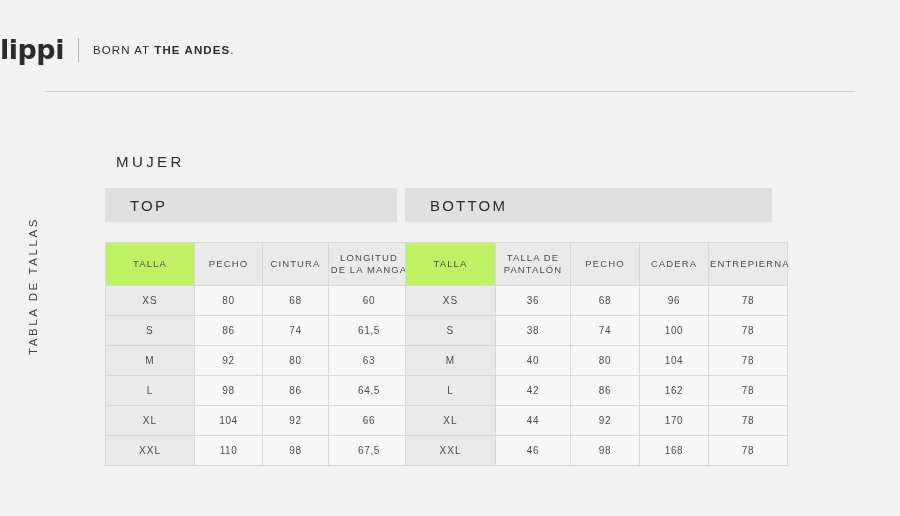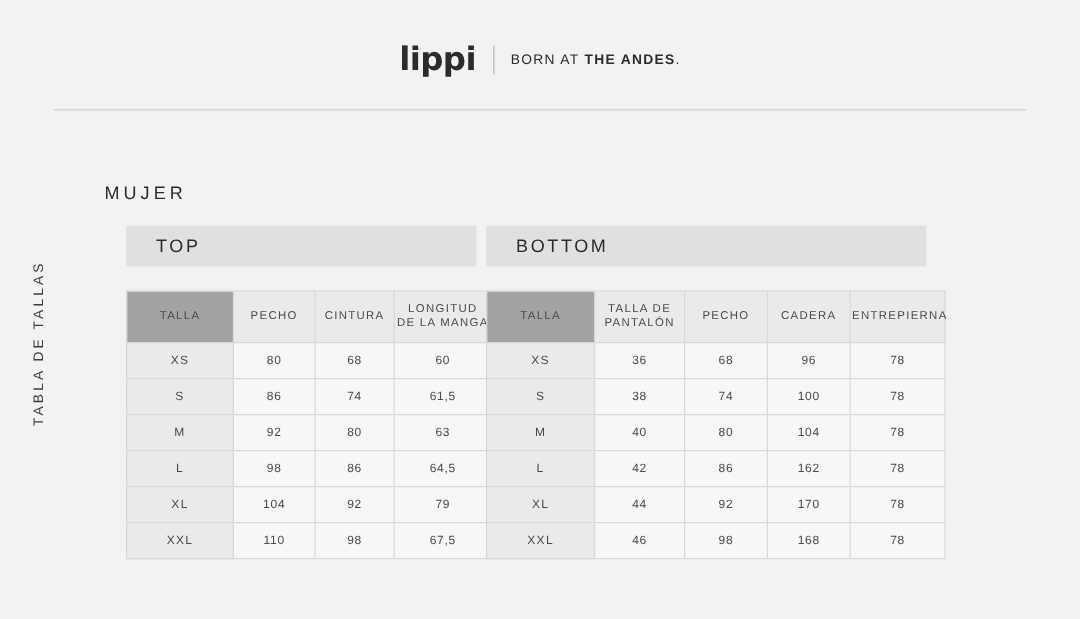--- a/index.html
+++ b/index.html
@@ -24,21 +24,21 @@
     width: 900px;
     height: 92px;
   }
   .brand-row {
     position: absolute;
     top: 36px;
     left: 0;
     width: 900px;
     display: flex;
     align-items: center;
-    justify-content: center;
+    justify-content: flex-start;
     gap: 14px;
   }
   .brand-logo {
     font-family: "DejaVu Sans", sans-serif;
     font-size: 27px;
     font-weight: bold;
     letter-spacing: -0.5px;
     color: #2b2b2b;
     line-height: 1;
     position: relative;
@@ -81,21 +81,21 @@
     transform: rotate(-90deg);
     white-space: nowrap;
     font-size: 11.5px;
     letter-spacing: 2.6px;
     color: #3d3d3d;
   }
 
   
   .section-title {
     position: absolute;
-    left: 87px;
+    left: 116px;
     top: 153px;
     font-size: 15px;
     letter-spacing: 3.4px;
     color: #2b2b2b;
   }
 
   
   .tables {
     position: absolute;
     left: 105px;
@@ -137,21 +137,21 @@
   }
   thead th {
     height: 38px;
     font-size: 9.5px;
     letter-spacing: 1.1px;
     line-height: 1.25;
     background: #eaeaea;
     padding: 2px 1px;
   }
   thead th.first-col {
-    background: #a3a3a3;
+    background: #bef264;
   }
   tbody td {
     height: 27px;
     font-size: 10px;
     letter-spacing: 0.6px;
     background: #f7f7f7;
   }
   tbody td.size-cell {
     background: #eaeaea;
     letter-spacing: 1.1px;
@@ -231,21 +231,21 @@
         <tr>
           <td class="size-cell">L</td>
           <td>98</td>
           <td>86</td>
           <td>64,5</td>
         </tr>
         <tr>
           <td class="size-cell">XL</td>
           <td>104</td>
           <td>92</td>
-          <td>79</td>
+          <td>66</td>
         </tr>
         <tr>
           <td class="size-cell">XXL</td>
           <td>110</td>
           <td>98</td>
           <td>67,5</td>
         </tr>
       </tbody>
     </table>
   </div>

